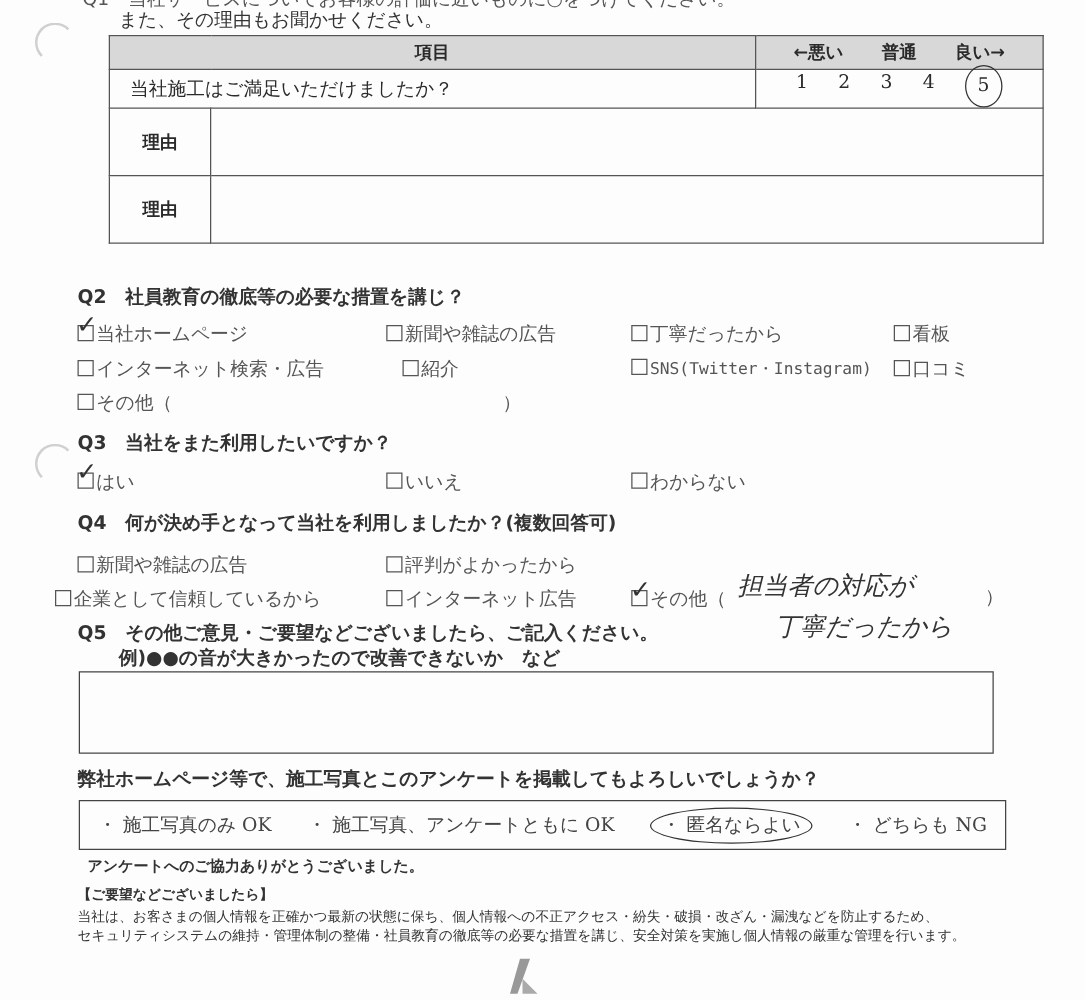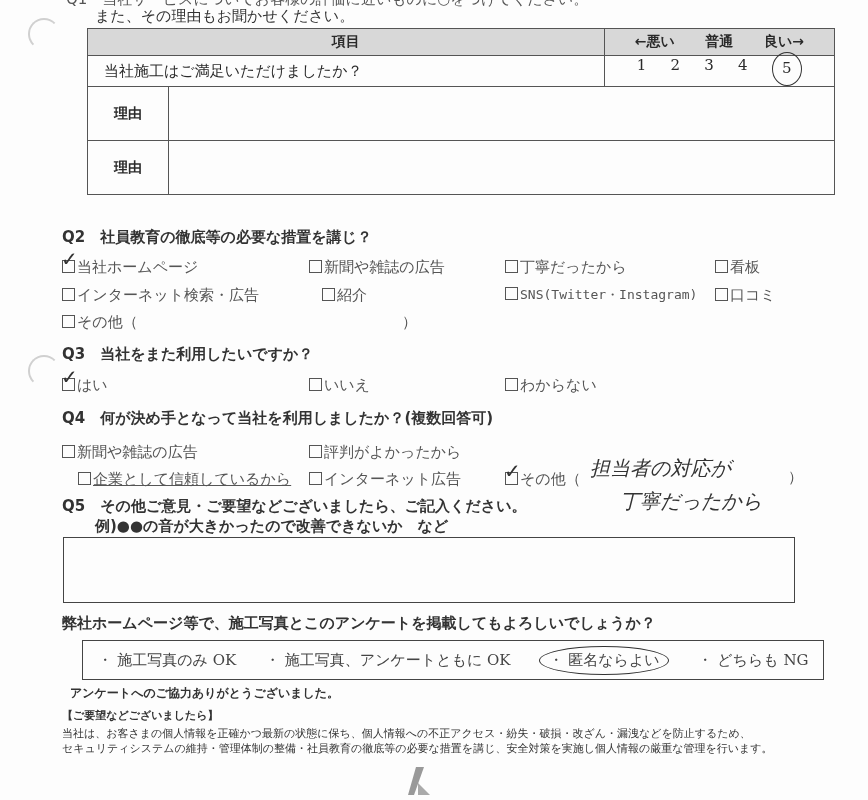--- a/index.html
+++ b/index.html
@@ -15,21 +15,21 @@
   table.rating tr.head td { background:#d8d8d8; text-align:center; font-family:"DejaVu Sans",sans-serif; font-weight:bold; font-size:14px; }
   .scale { display:flex; justify-content:space-between; padding:0 30px 0 30px; }
   .nums { display:flex; justify-content:space-around; padding:0 20px; }
   .circled { display:inline-block; width:28px; height:32px; border:1.5px solid #333; border-radius:50%; text-align:center; line-height:30px; margin-top:-4px; }
   .reason-label { width:80px; text-align:center; font-family:"DejaVu Sans",sans-serif; font-weight:bold; font-size:14px; }
   .opt { position:absolute; font-size:15px; color:#555; font-family:"DejaVu Sans","Liberation Sans",sans-serif; white-space:nowrap; }
   .box { display:inline-block; width:11px; height:11px; border:1.5px solid #555; margin-right:2px; vertical-align:-1px; position:relative; }
   .box.checked::after { content:"✓"; position:absolute; left:-2px; top:-14px; font-size:20px; color:#333; }
   .hand { font-family:"DejaVu Serif",serif; font-style:italic; color:#333; }
   .comment-box { position:absolute; left:63px; top:537px; width:730px; height:64px; border:1.5px solid #444; }
-  .consent-box { position:absolute; left:63px; top:640px; width:740px; height:38px; border:1.5px solid #444; display:flex; align-items:center; justify-content:space-around; font-size:15px; color:#444;margin-left:19px; }
+  .consent-box { position:absolute; left:63px; top:640px; width:740px; height:38px; border:1.5px solid #444; display:flex; align-items:center; justify-content:space-around; font-size:15px; color:#444; }
   .anon-circle { display:inline-block; border:1.5px solid #333; border-radius:50%; padding:4px 8px; }
   .small { font-size:11px; font-family:"DejaVu Sans",sans-serif; font-weight:bold; color:#333; }
   .logo { position:absolute; left:404px; top:765px; width:30px; height:35px; }
 </style>
 </head>
 <body>
 
 <div class="hole" style="left:28px;top:18px;"></div>
 <div class="hole" style="left:28px;top:355px;"></div>
 
@@ -86,21 +86,21 @@
 <div class="opt" style="left:402px;top:313px;">）</div>
 
 <div class="abs q-title" style="left:62px;top:345px;">Q3　当社をまた利用したいですか？</div>
 <div class="opt" style="left:62px;top:376px;"><span class="box checked"></span><span>はい</span></div>
 <div class="opt" style="left:309px;top:376px;"><span class="box"></span><span>いいえ</span></div>
 <div class="opt" style="left:505px;top:376px;"><span class="box"></span><span>わからない</span></div>
 
 <div class="abs q-title" style="left:62px;top:409px;">Q4　何が決め手となって当社を利用しましたか？(複数回答可)</div>
 <div class="opt" style="left:62px;top:443px;"><span class="box"></span><span>新聞や雑誌の広告</span></div>
 <div class="opt" style="left:309px;top:443px;"><span class="box"></span><span>評判がよかったから</span></div>
-<div class="opt" style="left:78px;top:470px;text-decoration:underline;"><span class="box"></span><span>企業として信頼しているから</span></div>
+<div class="opt" style="left:44px;top:470px;"><span class="box"></span><span>企業として信頼しているから</span></div>
 <div class="opt" style="left:309px;top:470px;"><span class="box"></span><span>インターネット広告</span></div>
 <div class="opt" style="left:505px;top:470px;"><span class="box checked"></span><span>その他（</span></div>
 <div class="abs hand" style="left:590px;top:455px;font-size:20px;">担当者の対応が</div>
 <div class="abs hand" style="left:620px;top:488px;font-size:20px;">丁寧だったから</div>
 <div class="opt" style="left:788px;top:468px;">）</div>
 
 <div class="abs q-title" style="left:62px;top:497px;">Q5　その他ご意見・ご要望などございましたら、ご記入ください。</div>
 <div class="abs q-title" style="left:95px;top:517px;">例)●●の音が大きかったので改善できないか　など</div>
 <div class="comment-box"></div>
 

